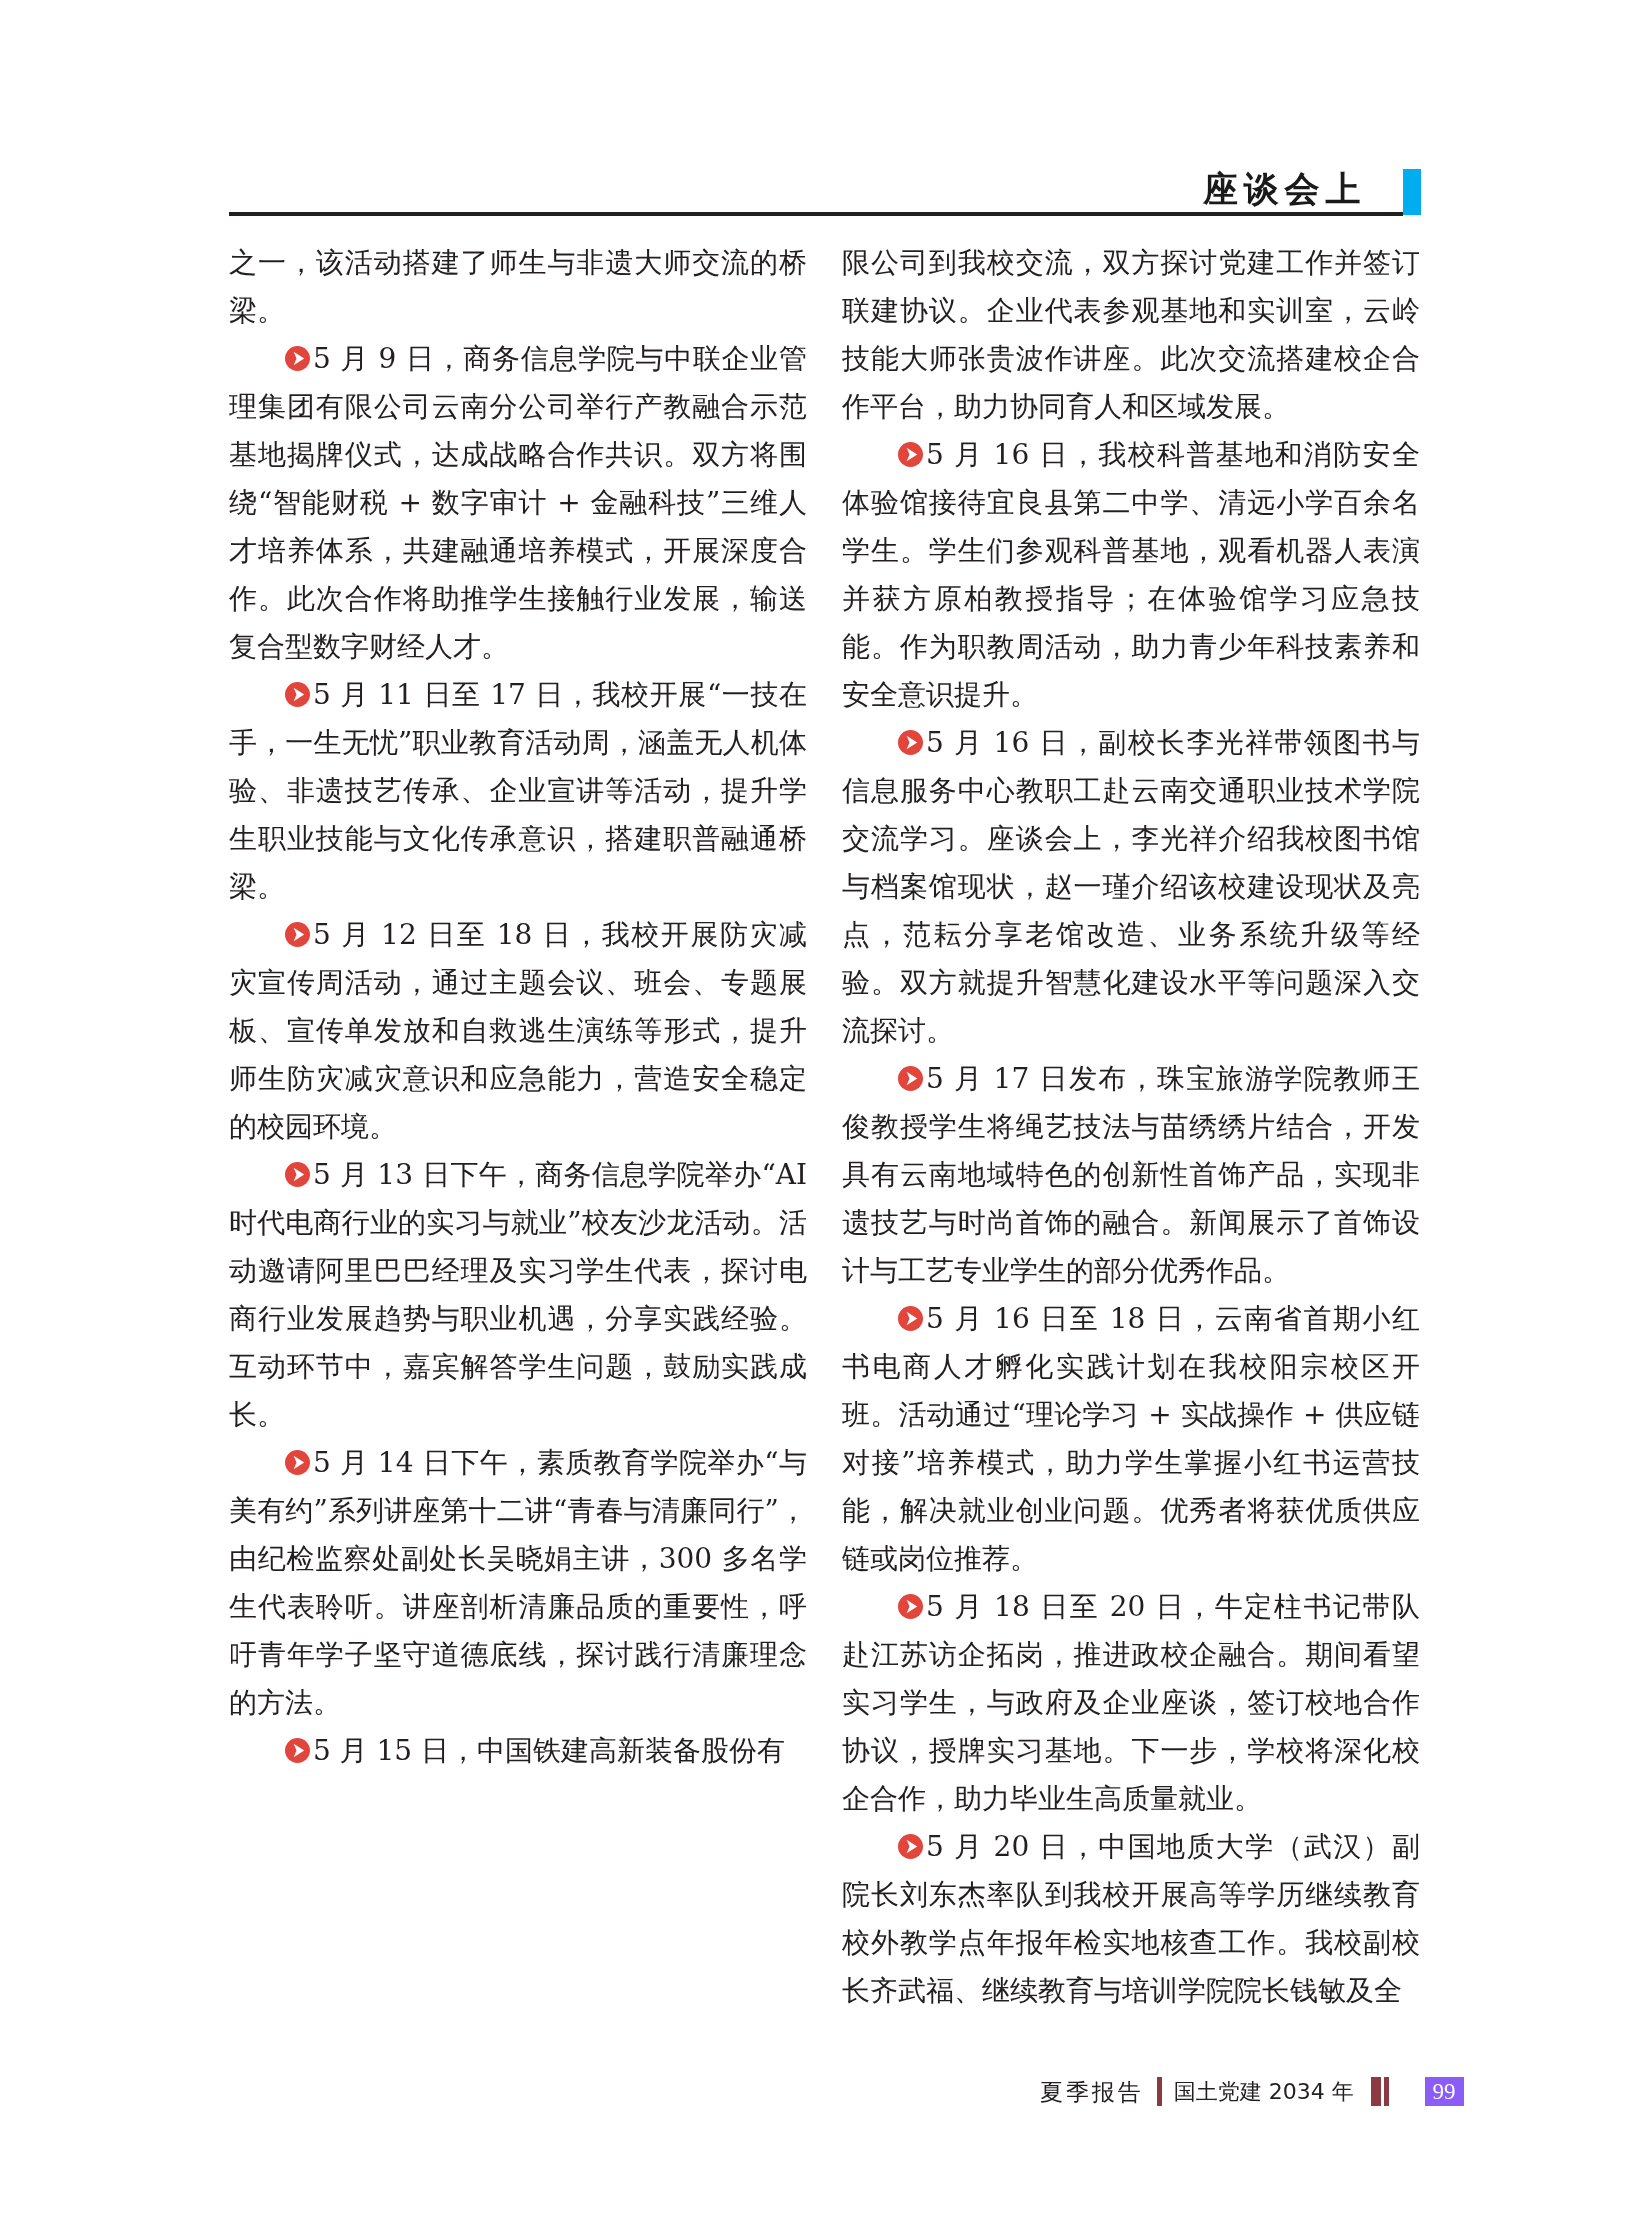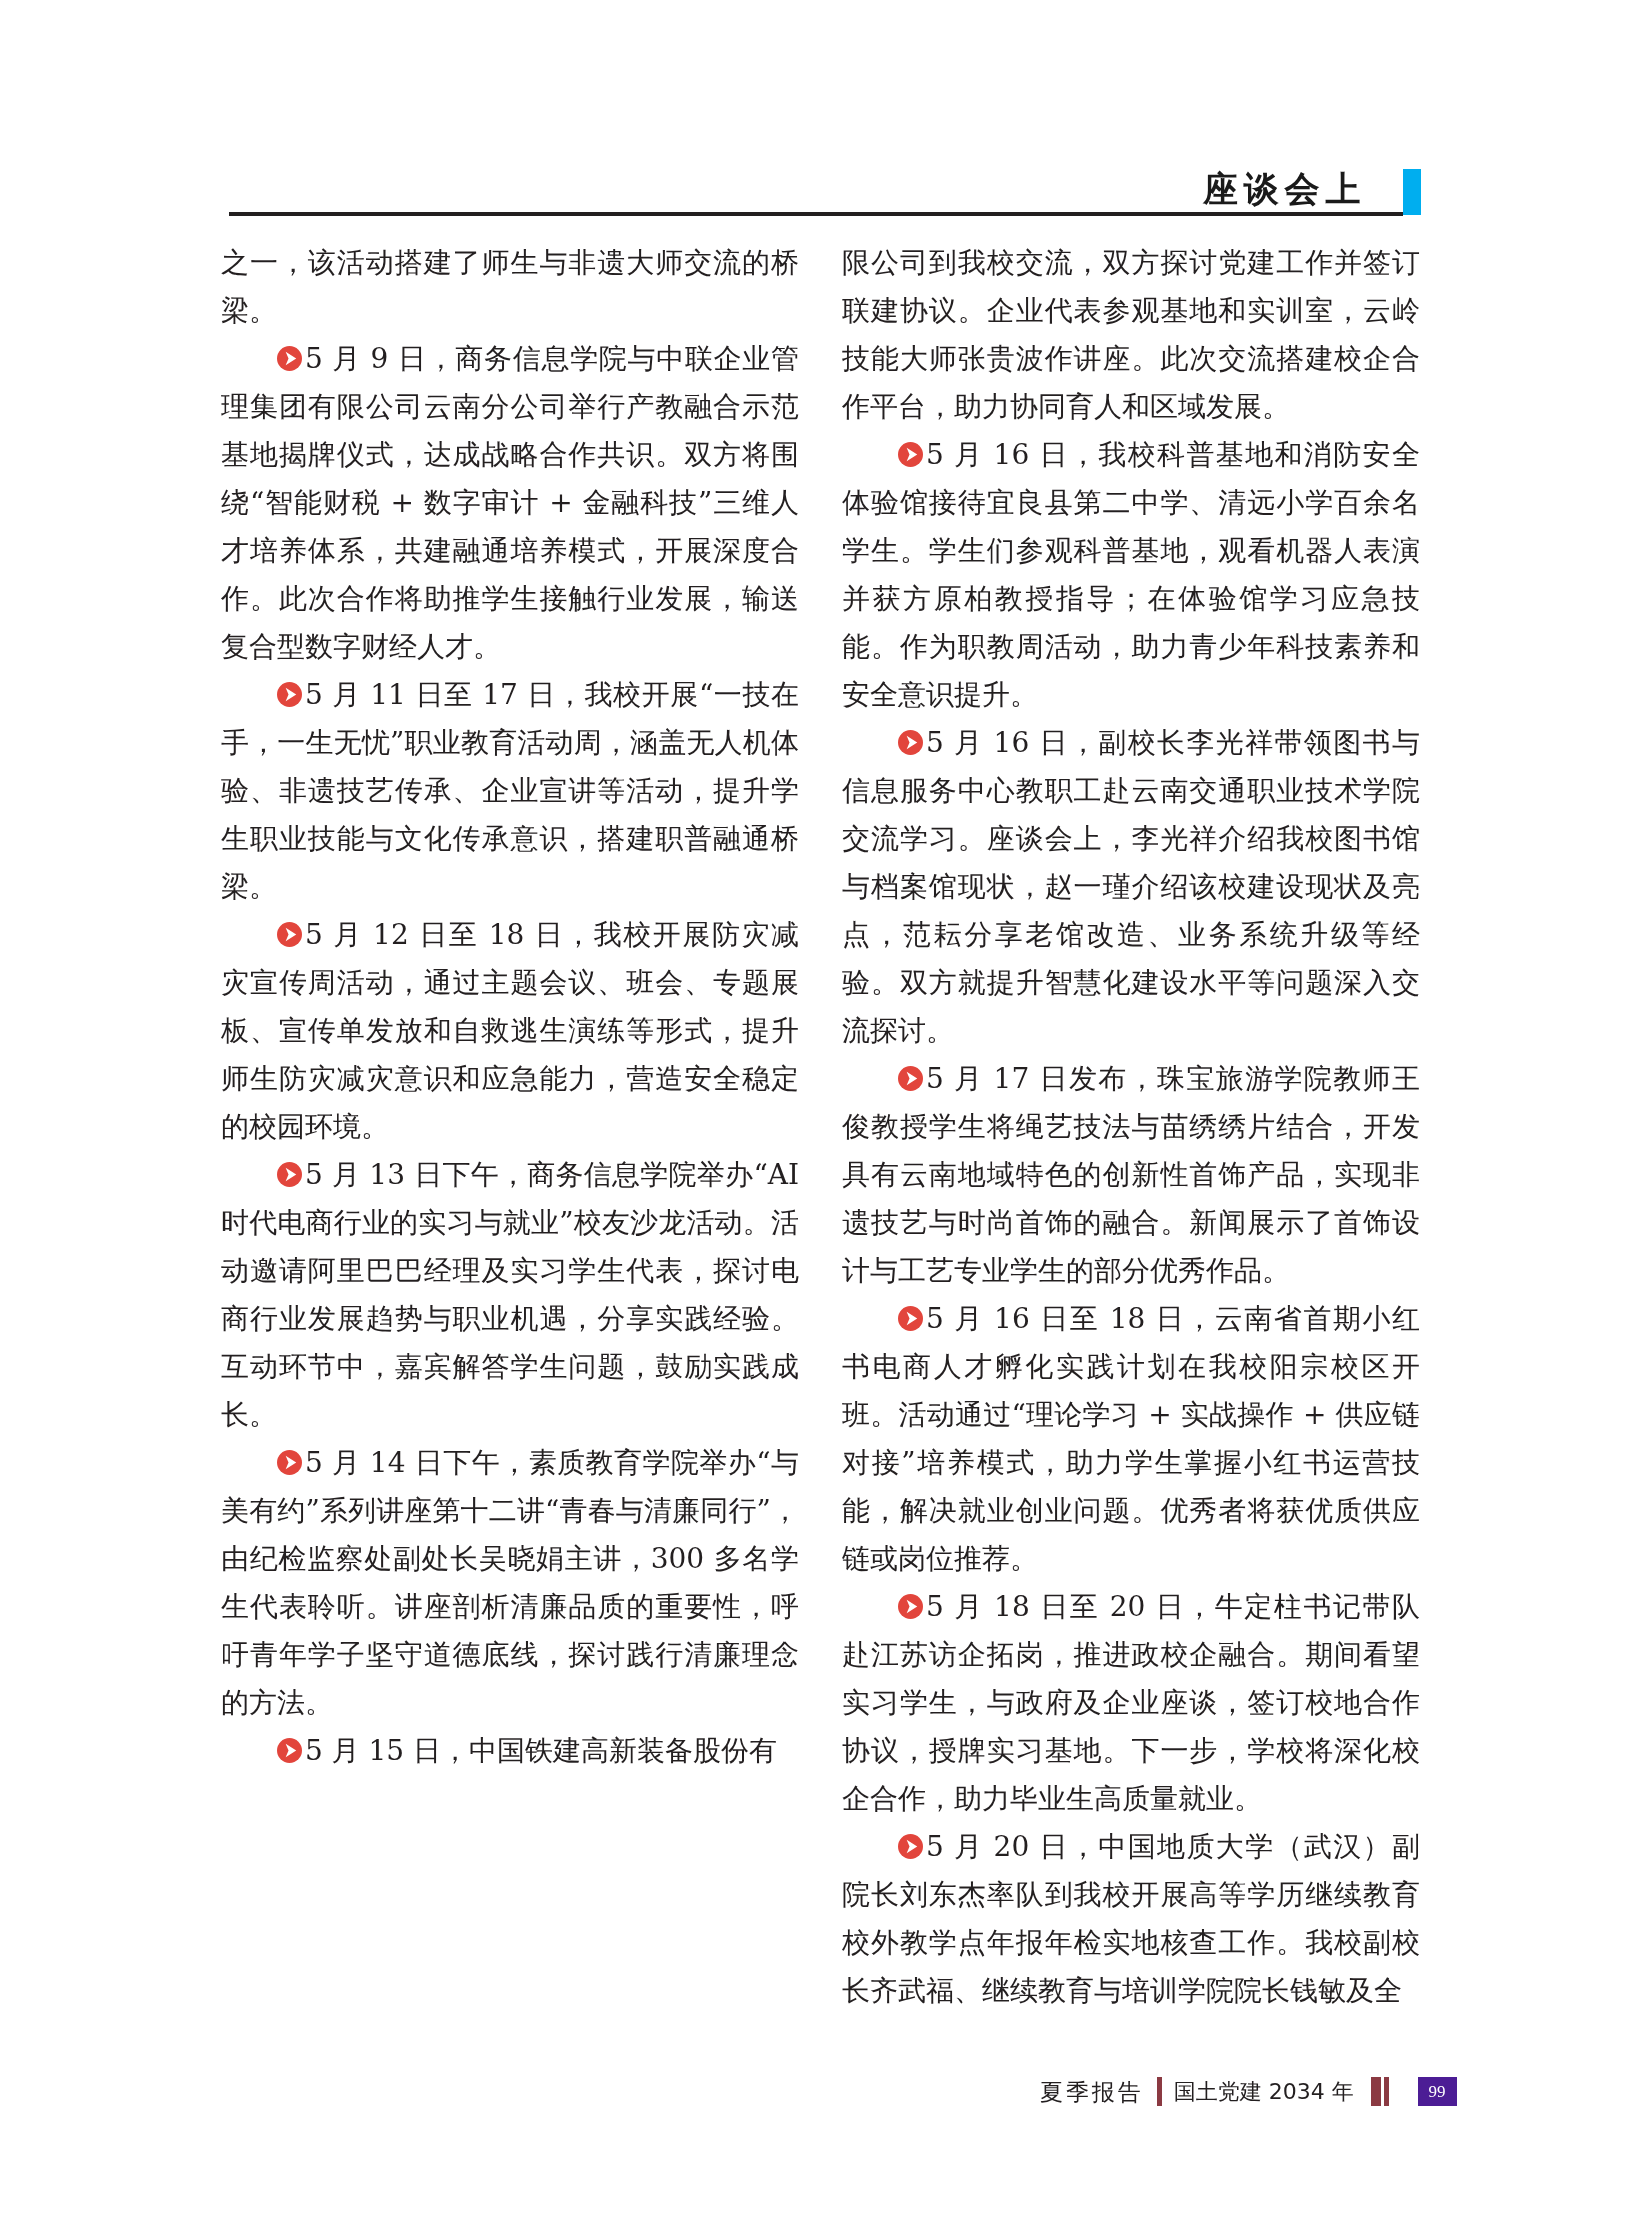--- a/index.html
+++ b/index.html
@@ -4,36 +4,36 @@
 <style>
   html, body { margin: 0; padding: 0; background: #ffffff; }
   body { width: 1651px; height: 2223px; position: relative; overflow: hidden;
          font-family: "DejaVu Serif", "Liberation Serif", serif; color: #231f20; }
   .header-title { position: absolute; left: 1203px; top: 167px; font-size: 35px; font-weight: bold;
                   letter-spacing: 5.8px; color: #1a1a1a; line-height: 43px; }
   .header-rule { position: absolute; left: 229px; top: 212px; width: 1174px; height: 3.9px; background: #231f20; }
   .header-accent { position: absolute; left: 1403px; top: 169px; width: 18.4px; height: 46px; background: #00aeef; }
   .column { position: absolute; top: 239px; width: 578px; font-size: 28px; line-height: 48px;
             text-align: justify; text-justify: inter-ideograph; }
-  .col-left { left: 221px; }
+  .col-left { left: 229px; }
   .col-right { left: 842px; }
   .column p { margin: 0 0 0 0; }
   .para { text-indent: 56px; }
   .para.cont { text-indent: 0; }
   .marker { display: inline-block; width: 25px; height: 25px; border-radius: 50%; background: #e2453c;
             position: relative; vertical-align: -2.9px; margin-right: 2.9px; text-indent: 0; }
   .marker svg { position: absolute; left: 0; top: 0; }
   .footer-wrap { position: absolute; left: 1040px; top: 2077px; height: 35px; display: flex; align-items: flex-start; }
   .bar-thin { width: 4.9px; height: 29px; background: #8b3a42; margin: 0 11.6px 0 13.6px; }
   .footer-issue { font-family: "DejaVu Sans", "Liberation Sans", sans-serif; font-size: 22px; }
   .bar-double { display: flex; margin-left: 17.5px; }
   .bar-double span { width: 9.7px; height: 29px; background: #8b3a42; margin-right: 2.9px; display: block; }
   .bar-double span.b2 { width: 4.9px; }
-  .page-num { margin-left: 26px; width: 39px; height: 29px; background: #4c1d95; color: #ffffff;
-              font-family: "Liberation Serif", serif; font-size: 17px; text-align: center; line-height: 29px; }
+  .page-num { margin-left: 33px; width: 39px; height: 29px; background: #8b5cf6; color: #ffffff;
+              font-family: "Liberation Serif", serif; font-size: 23px; text-align: center; line-height: 29px; }
   .mag-name { font-size: 23px; letter-spacing: 2.9px; }
 </style>
 </head>
 <body>
 
 <div>
   <div class="header-title">座谈会上</div>
   <div class="header-rule"></div>
   <div class="header-accent"></div>
 </div>

